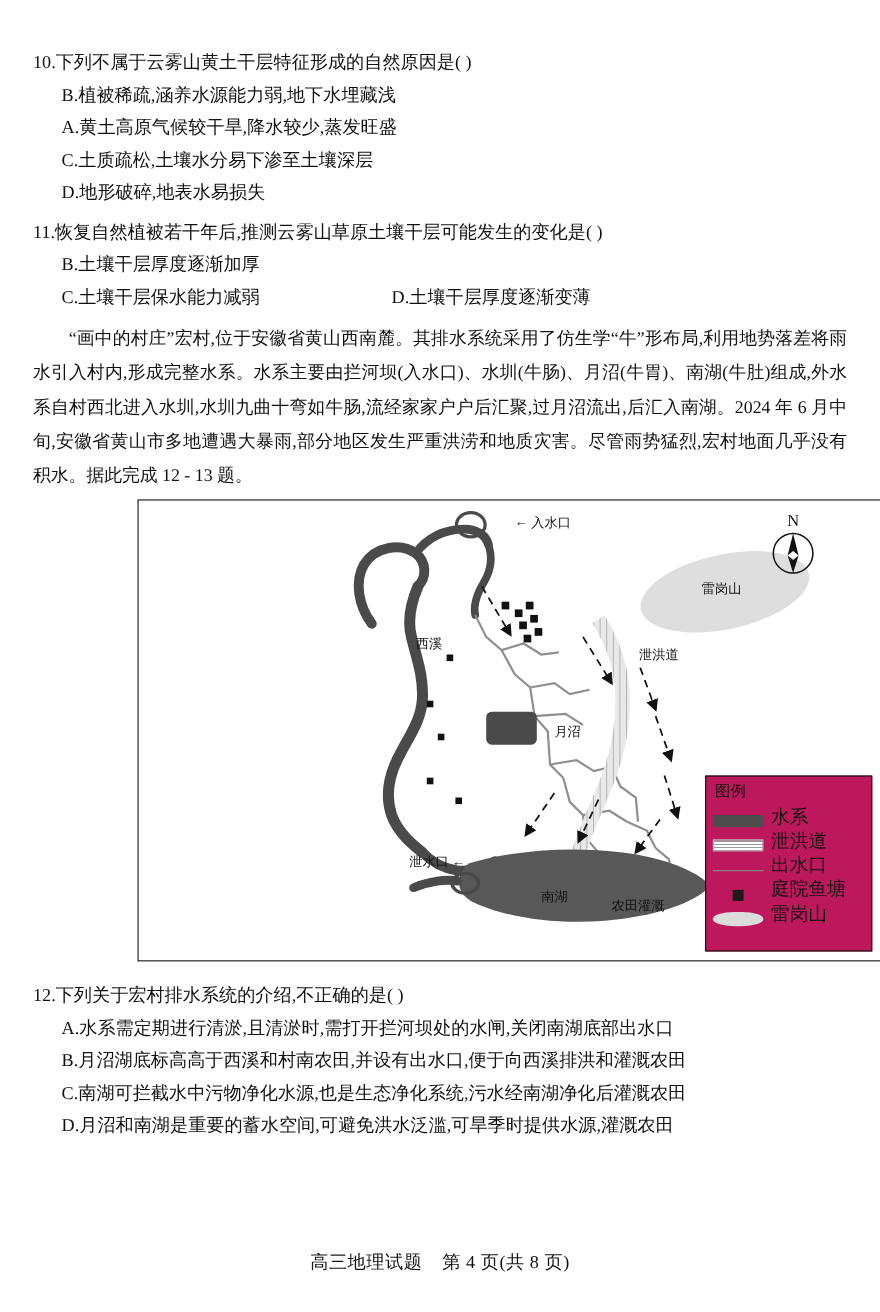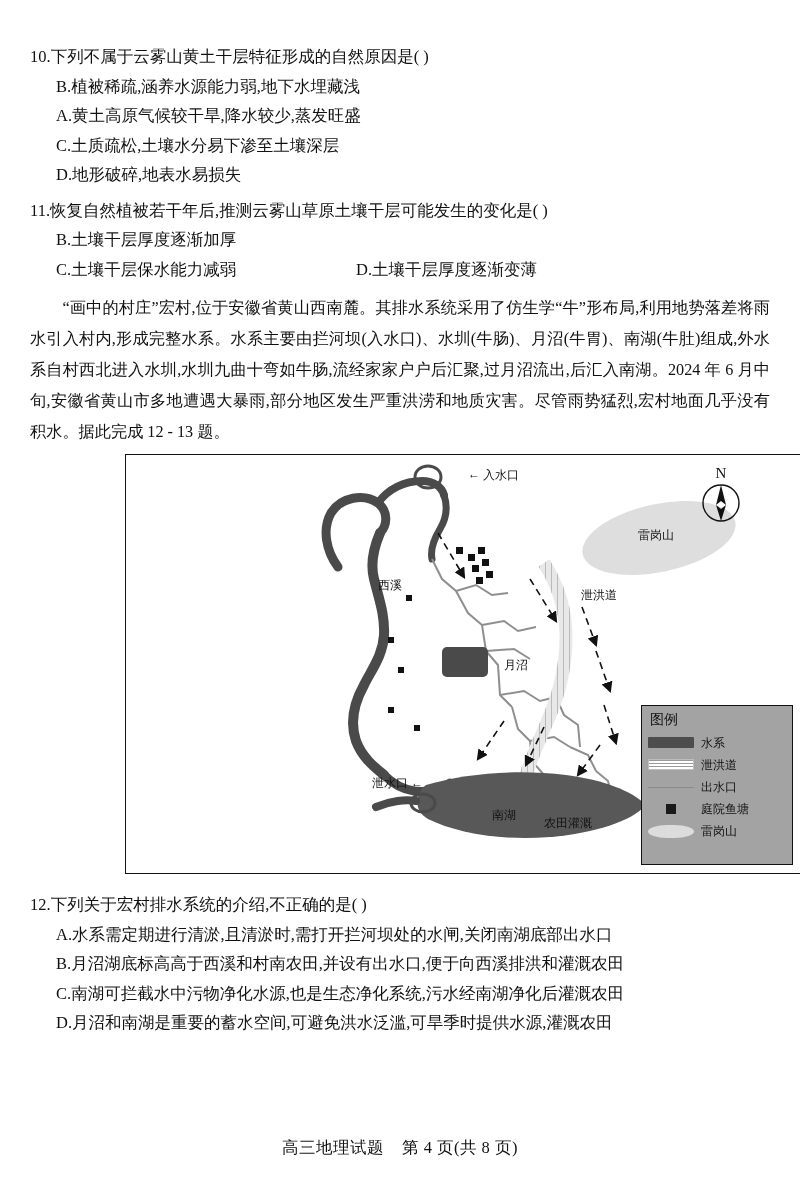--- a/index.html
+++ b/index.html
@@ -65,29 +65,29 @@
     font-family:"Liberation Serif","DejaVu Serif",serif;
     color:#111;
     white-space:nowrap;
   }
 
   .legend {
     position:absolute;
     right:8px; bottom:8px;
     width:152px; height:160px;
     border:1px solid #111;
-    background:#a3a3a3;
+    background:#be185d;
     box-sizing:border-box;
     padding:5px 6px;
   }
   .legend-title { font-size:14px; margin:0 0 3px 2px; }
   .legend-row {
-    display:flex; align-items:center;
+    display:flex; align-items:flex-end;
     height:22px;
-    font-size:12px;
+    font-size:17px;
   }
   .legend-key { width:46px; height:13px; margin-right:7px; flex:0 0 46px; position:relative; }
   .k-water { background:#4d4d4d; height:11px; border-radius:1px; }
   .k-flood { height:11px; background:repeating-linear-gradient(180deg,#9a9a9a 0 1px,#fff 1px 3px); border:1px solid #bdbdbd; box-sizing:border-box;}
   .k-outlet { height:0; border-top:1px solid #8a8a8a; margin-top:6px; }
   .k-pond { height:11px; }
   .k-pond i { display:block; width:10px; height:10px; background:#1a1a1a; margin:0 auto; }
   .k-mount { height:13px; background:#dcdcdc; border-radius:50%/60%; }
 
   .compass { position:absolute; right:52px; top:10px; width:56px; height:64px; }
@@ -213,21 +213,21 @@
           <span style="display:inline-block; position:relative; top:-1px;">←</span>&nbsp;<span>入水口</span>
         </div>
         <div class="lbl" style="left:220px; top:122px;margin-left:32px;">西溪</div>
         <div class="lbl" style="left:455px; top:132px;">泄洪道</div>
         <div class="lbl" style="left:378px; top:190px;margin-top:12px;">月沼</div>
         <div class="lbl" style="left:512px; top:72px;">雷岗山</div>
         <div class="lbl" style="left:246px; top:320px;">
           <span>泄水口</span>&nbsp;<span>←</span>
         </div>
         <div class="lbl" style="left:366px; top:352px;">南湖</div>
-        <div class="lbl" style="left:418px; top:360px;">农田灌溉</div>
+        <div class="lbl" style="left:430px; top:360px;">农田灌溉</div>
 
         
         <div class="compass">
           <svg viewBox="0 0 56 64" width="56" height="64">
             <text x="28" y="13" font-size="15" text-anchor="middle" font-family="Liberation Serif, serif" fill="#111">N</text>
             <circle cx="28" cy="38" r="18" fill="none" stroke="#111" stroke-width="1.4"></circle>
             <path d="M28,20 L33,40 L28,36 L23,40 Z" fill="#111"></path>
             <path d="M28,56 L23,40 L28,44 L33,40 Z" fill="#111"></path>
           </svg>
         </div>

